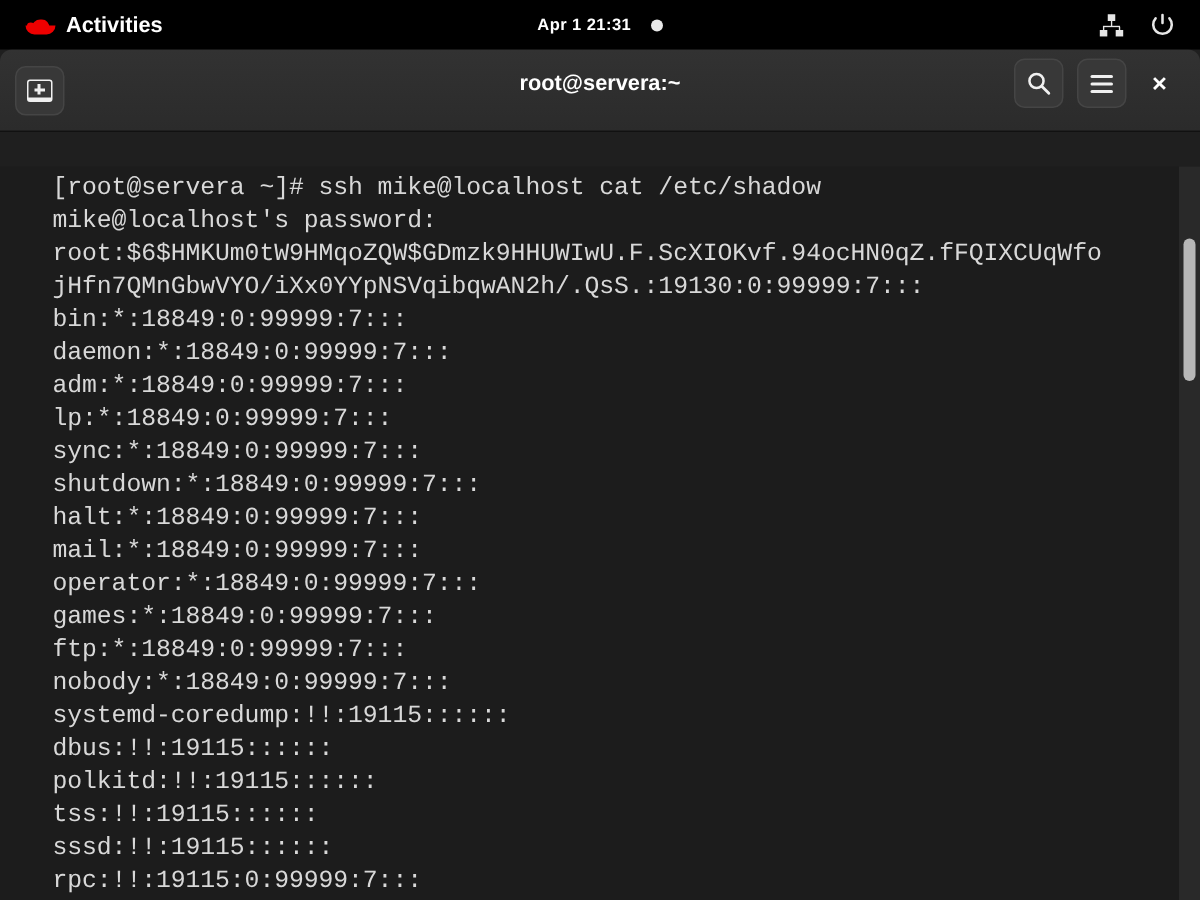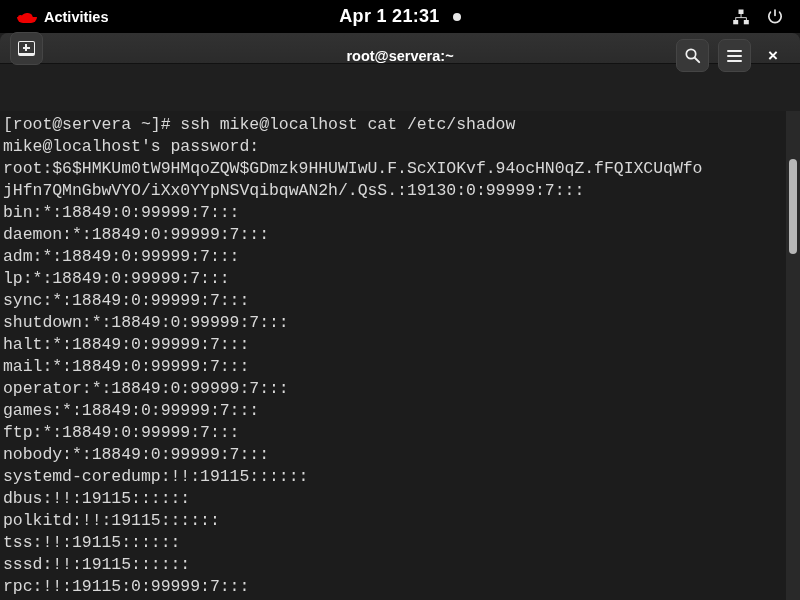--- a/index.html
+++ b/index.html
@@ -24,21 +24,21 @@
     height:28px; padding:2px 9px;
   }
   #activities { margin-left:8px; }
   #terminal-app { margin-left:14px; }
   .tb-center {
     position:absolute; left:0; right:0; top:0; height:33px;
     display:flex; align-items:center; justify-content:center; gap:13px;
     pointer-events:none;
   }
   .tb-center > * { pointer-events:auto; }
-  #clock { font-weight:bold; font-size:18px; letter-spacing:0.3px; }
+  #clock { font-weight:bold; font-size:11px; letter-spacing:0.3px; }
   #rec-dot { width:8px; height:8px; border-radius:50%; background:#e8e8e8; display:block; }
   .tb-right {
     position:absolute; right:0; top:0; height:33px;
     display:flex; align-items:center; gap:16px; padding-right:16px;
   }
 
   
   #redhat-icon { width:20px; height:16px; position:relative; display:block; }
   #redhat-icon .brim {
     position:absolute; left:0; bottom:2px; width:20px; height:6px;
@@ -64,21 +64,21 @@
     font-family:"Liberation Mono", monospace; font-size:8.5px; font-weight:bold;
     color:#ffffff; line-height:13px;
   }
 
   
   #window {
     position:absolute; left:0; top:33px; width:800px; height:567px;
     background:#1f1f1f;
   }
   #titlebar {
-    position:relative; width:800px; height:31px;
+    position:relative; width:800px; height:55px;
     background:linear-gradient(180deg,#323232 0%,#2b2b2b 100%);
     border-bottom:1px solid #111;
     border-radius:8px 8px 0 0;
     display:flex; align-items:center;
   }
   .tbtn {
     width:33px; height:33px; border-radius:7px;
     background:#383838; border:1px solid #454545;
     display:flex; align-items:center; justify-content:center;
     color:#f0f0f0;
@@ -126,21 +126,21 @@
     position:absolute; left:0; top:0; width:786px; height:522px;
     overflow:hidden;
     padding:3px 0 0 3px;
     font-family:"Liberation Mono", monospace;
     font-size:16.5px;
     line-height:22px;
     color:#d8d8d8;
     white-space:pre;
     letter-spacing:-0.05px;
   }
-  #term .line { height:22px; }
+  #term .line { height:22px;margin-left:32px; }
 
   
   #scroll-gutter {
     position:absolute; right:0; top:0; width:14px; height:522px;
     background:#292929;
   }
   #scroll-thumb {
     position:absolute; left:3px; top:48px; width:8px; height:95px;
     background:#b7b7b7; border-radius:4px;
   }

